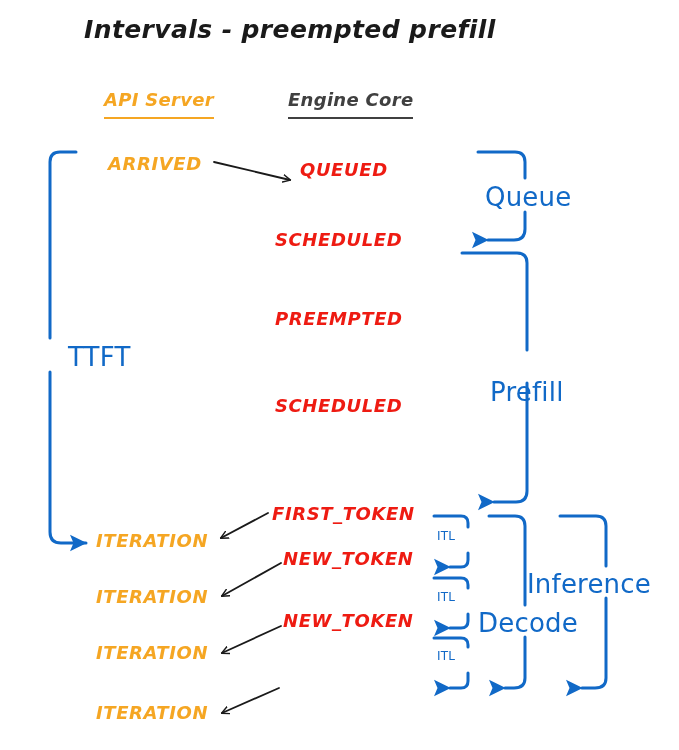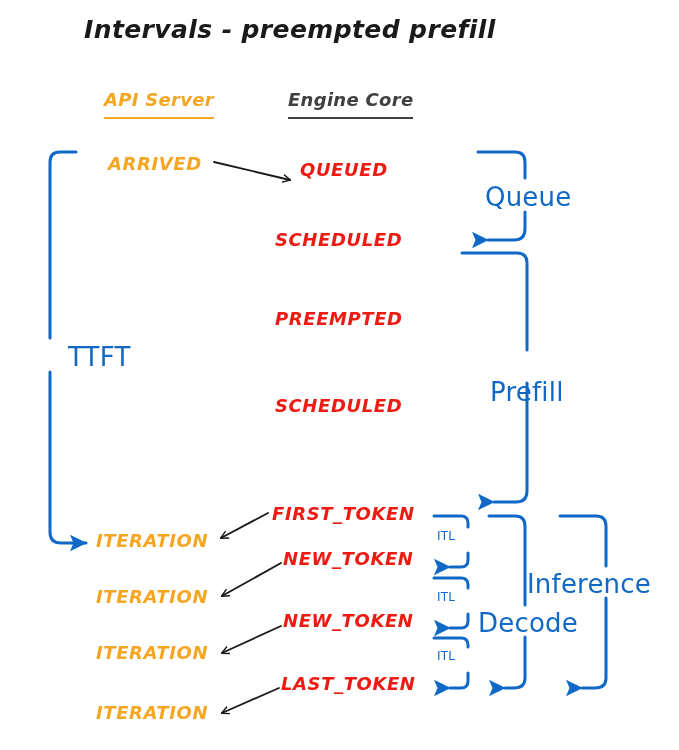--- a/index.html
+++ b/index.html
@@ -89,21 +89,20 @@
   <div class="lbl state api" style="left:96px; top:644px;">ITERATION</div>
   <div class="lbl state api" style="left:96px; top:704px;">ITERATION</div>
 
   <div class="lbl state core" style="left:300px; top:161px;">QUEUED</div>
   <div class="lbl state core" style="left:275px; top:231px;">SCHEDULED</div>
   <div class="lbl state core" style="left:275px; top:310px;">PREEMPTED</div>
   <div class="lbl state core" style="left:275px; top:397px;">SCHEDULED</div>
   <div class="lbl state core" style="left:272px; top:505px;">FIRST_TOKEN</div>
   <div class="lbl state core" style="left:283px; top:550px;">NEW_TOKEN</div>
   <div class="lbl state core" style="left:283px; top:612px;">NEW_TOKEN</div>
-  <div class="lbl state core" style="left:281px; top:675px;">LAST_TOKEN</div>
 
   <div class="lbl blue-text" style="left:22px; top:344px;margin-left:46px;">TTFT</div>
   <div class="lbl blue-text" style="left:485px; top:184px;">Queue</div>
   <div class="lbl blue-text" style="left:490px; top:355px;margin-top:24px;">Prefill</div>
   <div class="lbl blue-text small" style="left:437px; top:530px;">ITL</div>
   <div class="lbl blue-text small" style="left:437px; top:591px;">ITL</div>
   <div class="lbl blue-text small" style="left:437px; top:650px;">ITL</div>
   <div class="lbl blue-text" style="left:478px; top:610px;">Decode</div>
   <div class="lbl blue-text" style="left:527px; top:571px;">Inference</div>
 

